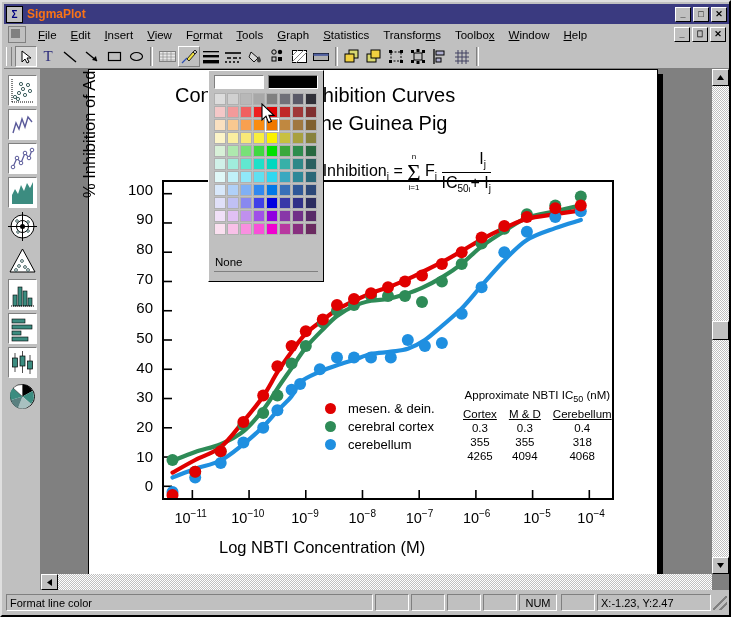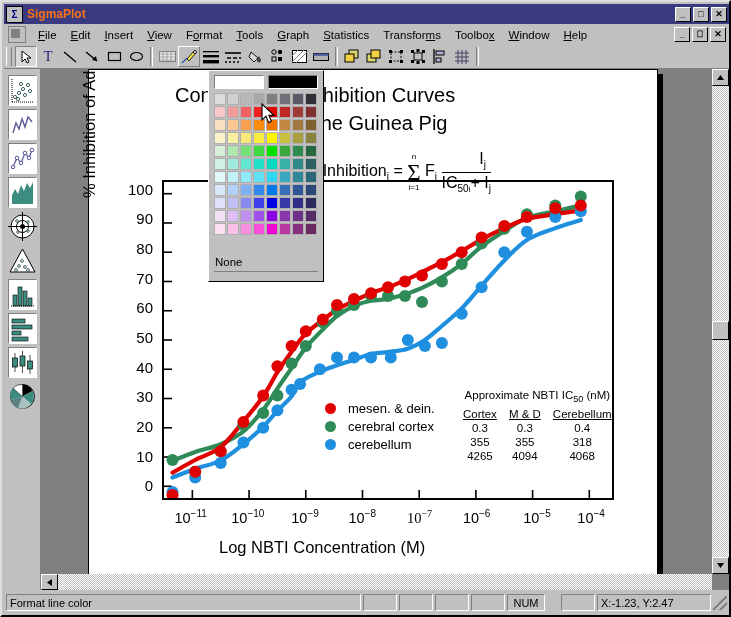--- a/index.html
+++ b/index.html
@@ -74,21 +74,21 @@
   .htrack{position:absolute;left:16px;right:0;top:0;bottom:0;
      background:repeating-conic-gradient(#fff 0 25%, #c0c0c0 0 50%) 0 0/2px 2px;}
 
   
   .statusbar{position:absolute;left:2px;bottom:2px;width:725px;height:21px;background:#c0c0c0;
      display:flex;align-items:center;box-sizing:border-box;padding:0 2px;}
   .spane{height:17px;border:1px solid;border-color:#808080 #fff #fff #808080;
      box-sizing:border-box;display:flex;align-items:center;padding:0 3px;font-size:11px;}
   .spane.main{flex:1;margin-right:2px;}
   .spane.sm{width:34px;margin-right:2px;}
-  .spane.num{width:38px;margin-right:16px;justify-content:center;}
+  .spane.num{width:38px;margin-right:4px;justify-content:center;}
   .spane.coord{width:114px;margin-right:2px;}
   .grip-br{width:14px;height:14px;margin-left:auto;
      background:linear-gradient(135deg,transparent 45%,#808080 45% 55%,transparent 55%),
                 linear-gradient(135deg,transparent 70%,#808080 70% 80%,transparent 80%);}
 
   
   .colorpop{position:absolute;left:206px;top:68px;width:116px;height:212px;
      background:#c0c0c0;border:1px solid;border-color:#fff #000 #000 #fff;
      box-sizing:border-box;z-index:50;padding:4px 5px 0;}
   .cp-top{display:flex;gap:4px;margin-bottom:4px;}
@@ -455,21 +455,21 @@
             <div class="ytick" style="right: 504px; top: 170.111px;">80</div>
             <div class="ytick" style="right: 504px; top: 140.481px;">90</div>
             <div class="ytick" style="right: 504px; top: 110.852px;">100</div>
           </div>
 
         <div id="xticks">
             <div class="xtick" style="left: 75.6076px; top: 438px; width: 52px;">10<sup style="font-size:10px;">−11</sup></div>
             <div class="xtick" style="left: 132.823px; top: 438px; width: 52px;">10<sup style="font-size:10px;">−10</sup></div>
             <div class="xtick" style="left: 190.038px; top: 438px; width: 52px;">10<sup style="font-size:10px;">−9</sup></div>
             <div class="xtick" style="left: 247.253px; top: 438px; width: 52px;">10<sup style="font-size:10px;">−8</sup></div>
-            <div class="xtick" style="left: 304.468px; top: 438px; width: 52px; font-family: Liberation Serif, serif;">10<sup style="font-size:10px;">−7</sup></div>
+            <div class="xtick" style="left: 304.468px; top: 438px; width: 52px;">10<sup style="font-size:10px;">−7</sup></div>
             <div class="xtick" style="left: 361.684px; top: 438px; width: 52px;">10<sup style="font-size:10px;">−6</sup></div>
             <div class="xtick" style="left: 422px; top: 438px; width: 52px;">10<sup style="font-size:10px;">−5</sup></div>
             <div class="xtick" style="left: 476.114px; top: 438px; width: 52px;">10<sup style="font-size:10px;">−4</sup></div>
           </div>
 
         <div class="plotframe">
           <svg id="plotsvg" width="448" height="316" viewBox="0 0 448 316">
               <line x1="0" y1="304.2962962962963" x2="8" y2="304.2962962962963" stroke="#000" stroke-width="1.6"></line>
               <line x1="0" y1="275.03703703703707" x2="8" y2="275.03703703703707" stroke="#000" stroke-width="1.6"></line>
               <line x1="0" y1="245.77777777777777" x2="8" y2="245.77777777777777" stroke="#000" stroke-width="1.6"></line>

